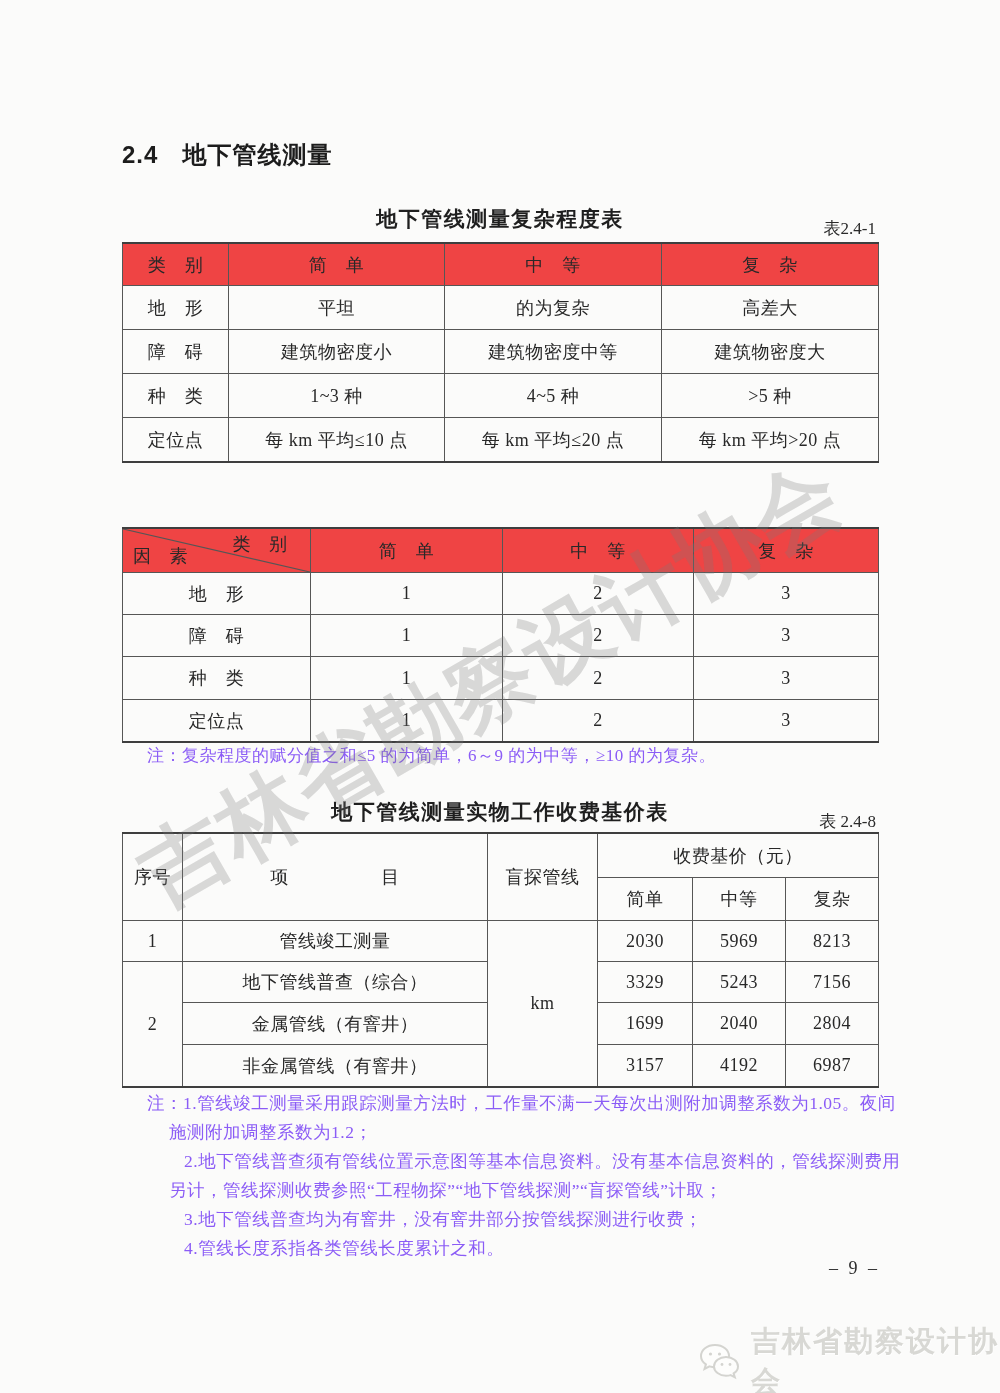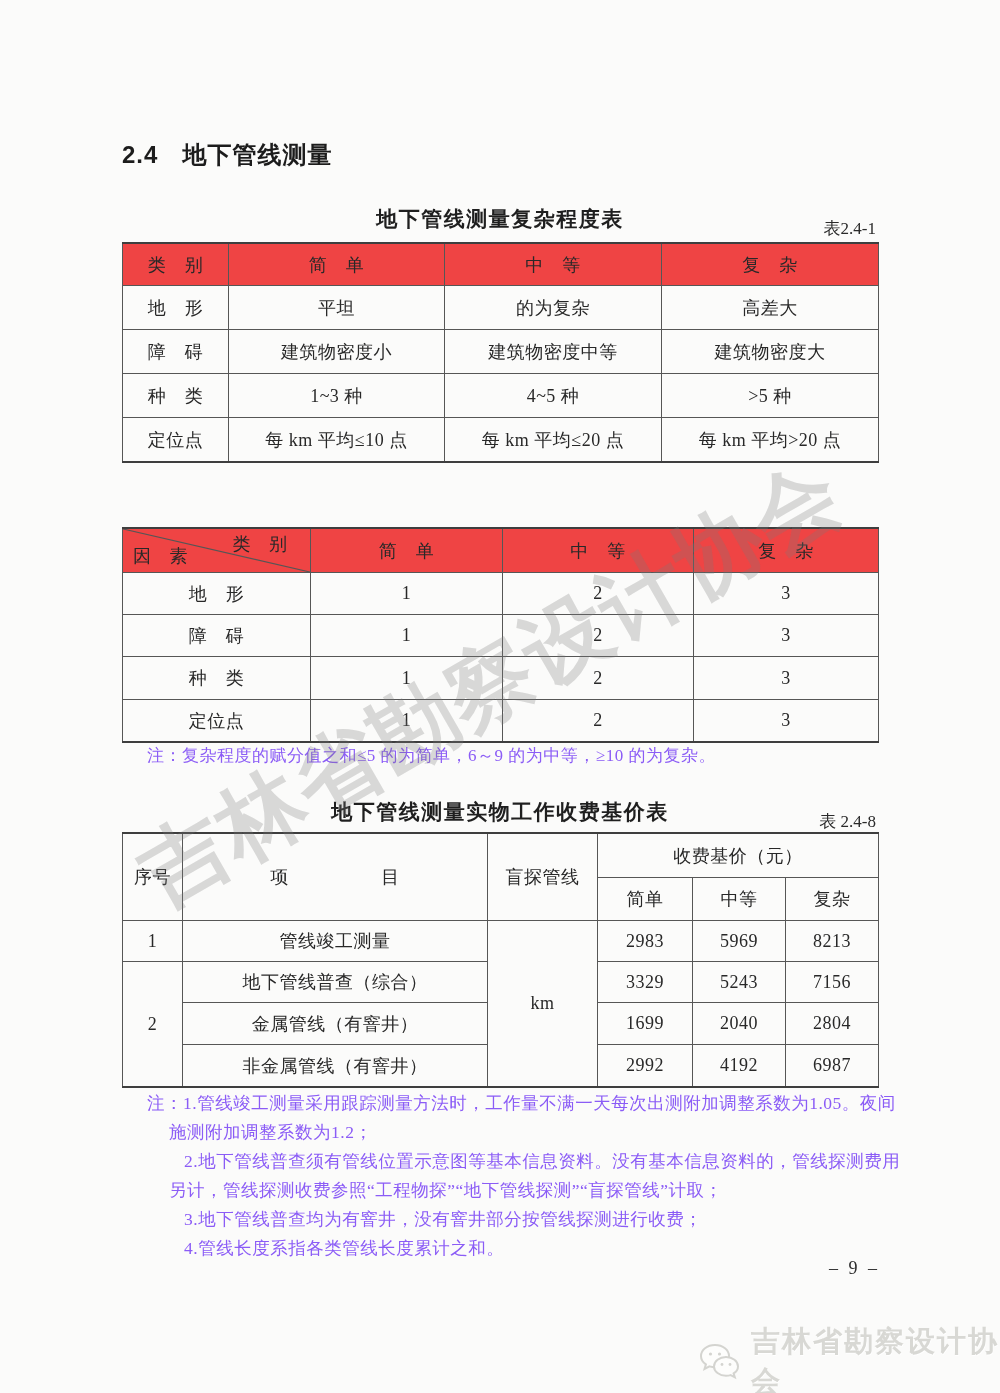--- a/index.html
+++ b/index.html
@@ -204,40 +204,40 @@
       </tr>
       <tr class="h42">
         <td>简单</td>
         <td>中等</td>
         <td>复杂</td>
       </tr>
       <tr class="h40">
         <td>1</td>
         <td>管线竣工测量</td>
         <td rowspan="4">km</td>
-        <td>2983</td>
+        <td>2030</td>
         <td>5969</td>
         <td>8213</td>
       </tr>
       <tr class="h40">
         <td rowspan="3">2</td>
         <td>地下管线普查（综合）</td>
         <td>3329</td>
         <td>5243</td>
         <td>7156</td>
       </tr>
       <tr class="h41">
         <td>金属管线（有窨井）</td>
         <td>1699</td>
         <td>2040</td>
         <td>2804</td>
       </tr>
       <tr class="h41">
         <td>非金属管线（有窨井）</td>
-        <td>2992</td>
+        <td>3157</td>
         <td>4192</td>
         <td>6987</td>
       </tr>
     </tbody>
   </table>
 
   <div class="notes">
     <div class="ln">注：1.管线竣工测量采用跟踪测量方法时，工作量不满一天每次出测附加调整系数为1.05。夜间</div>
     <div class="ln ind2">施测附加调整系数为1.2；</div>
     <div class="ln ind1">2.地下管线普查须有管线位置示意图等基本信息资料。没有基本信息资料的，管线探测费用</div>

